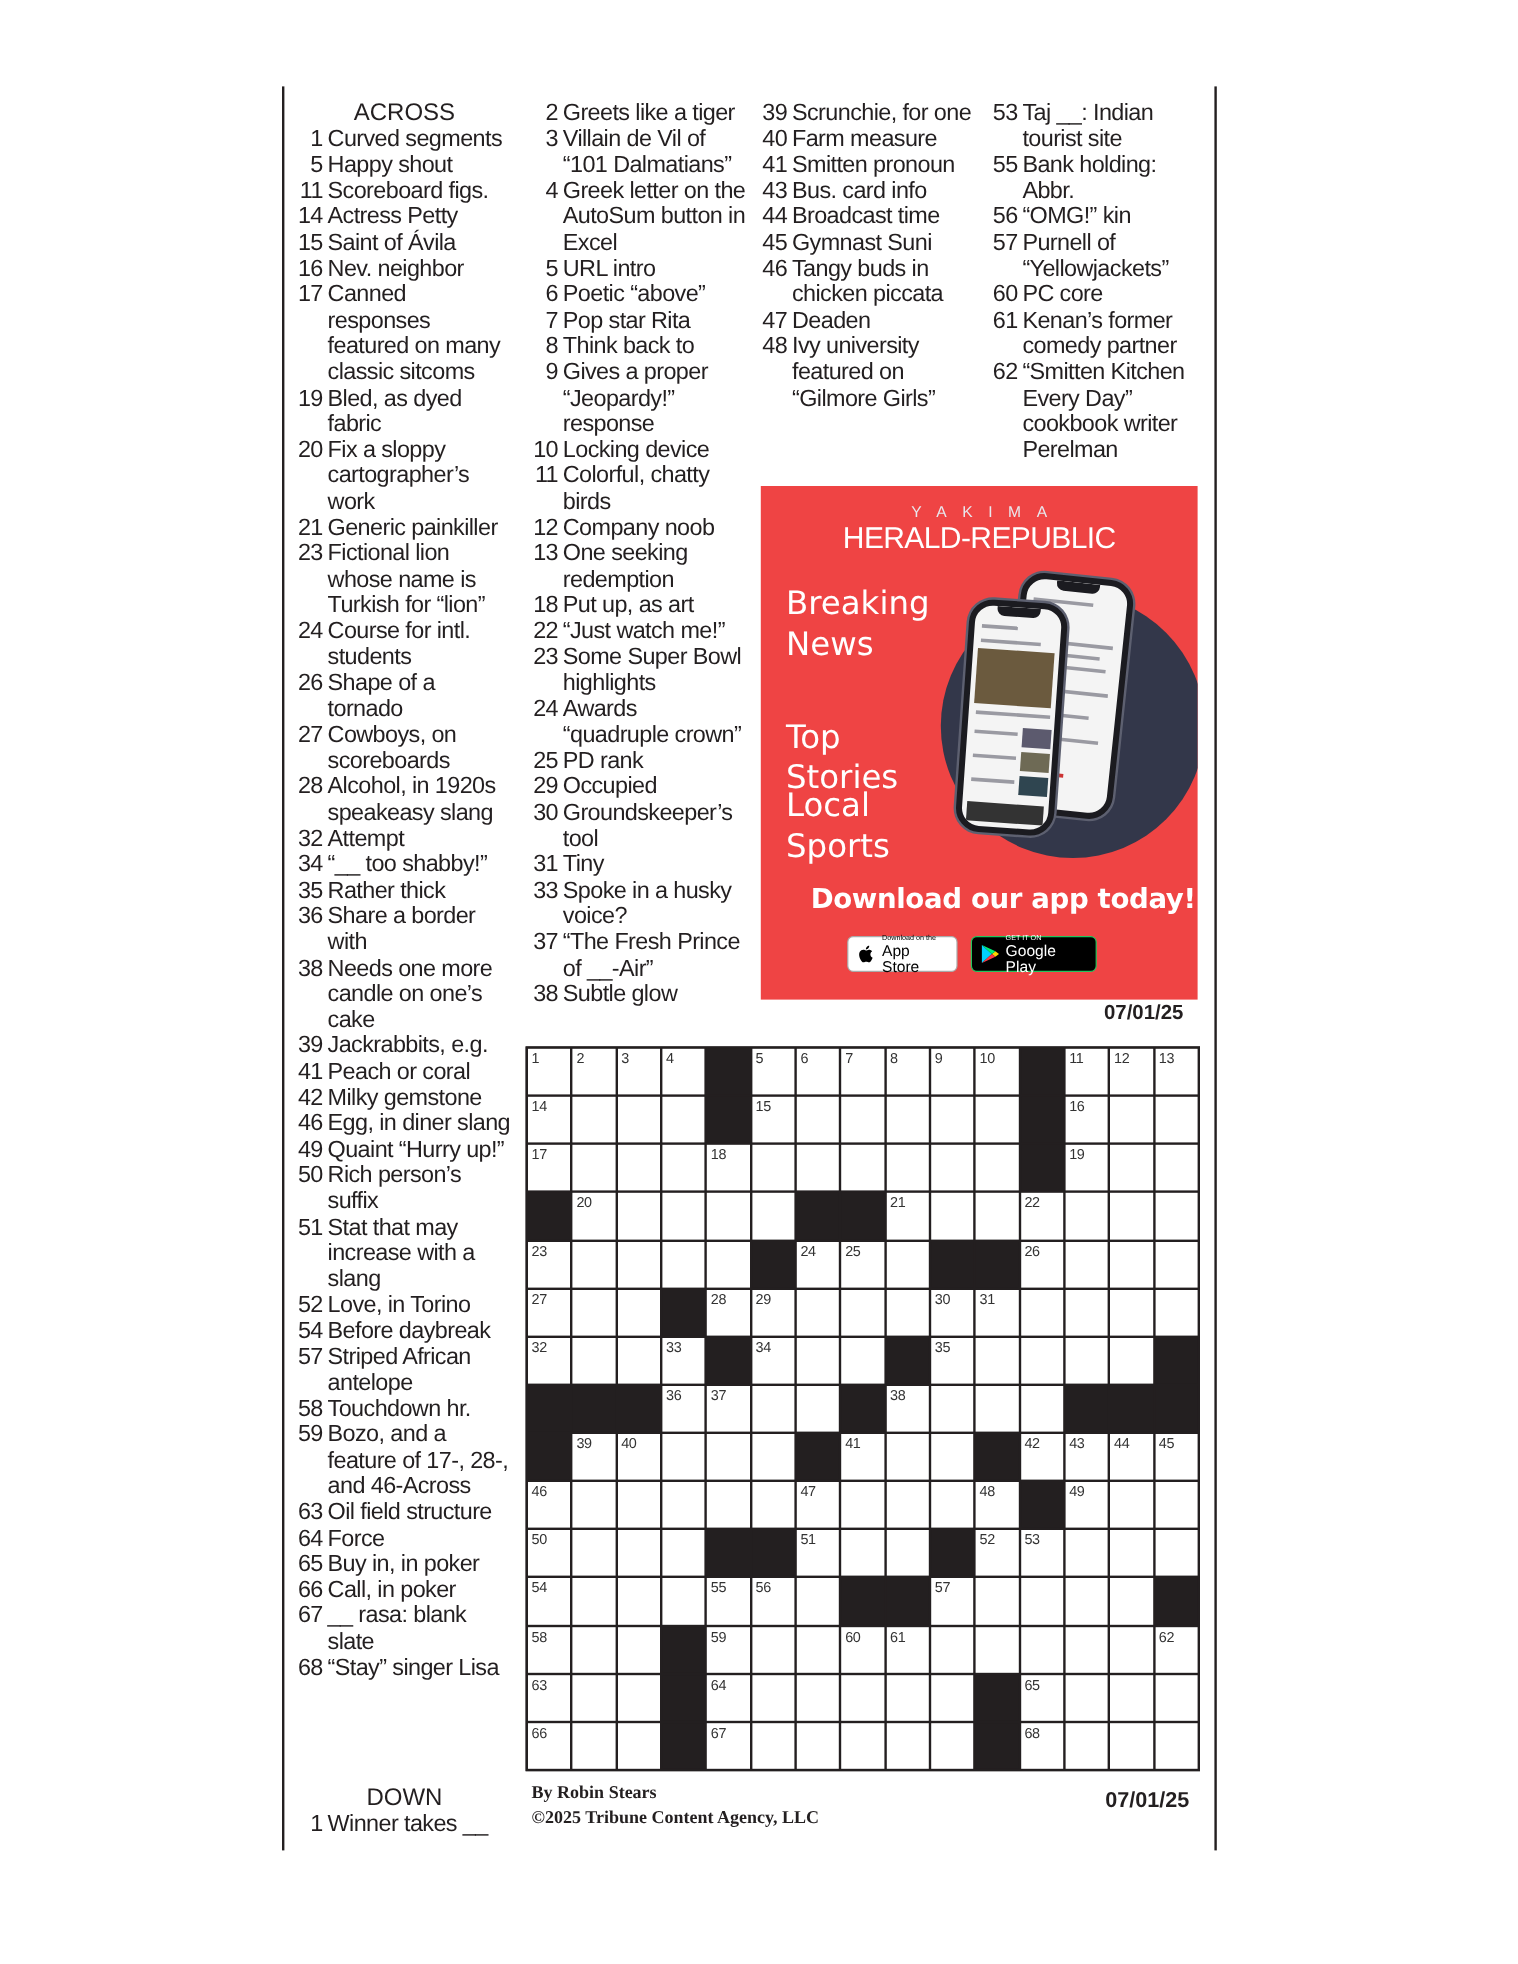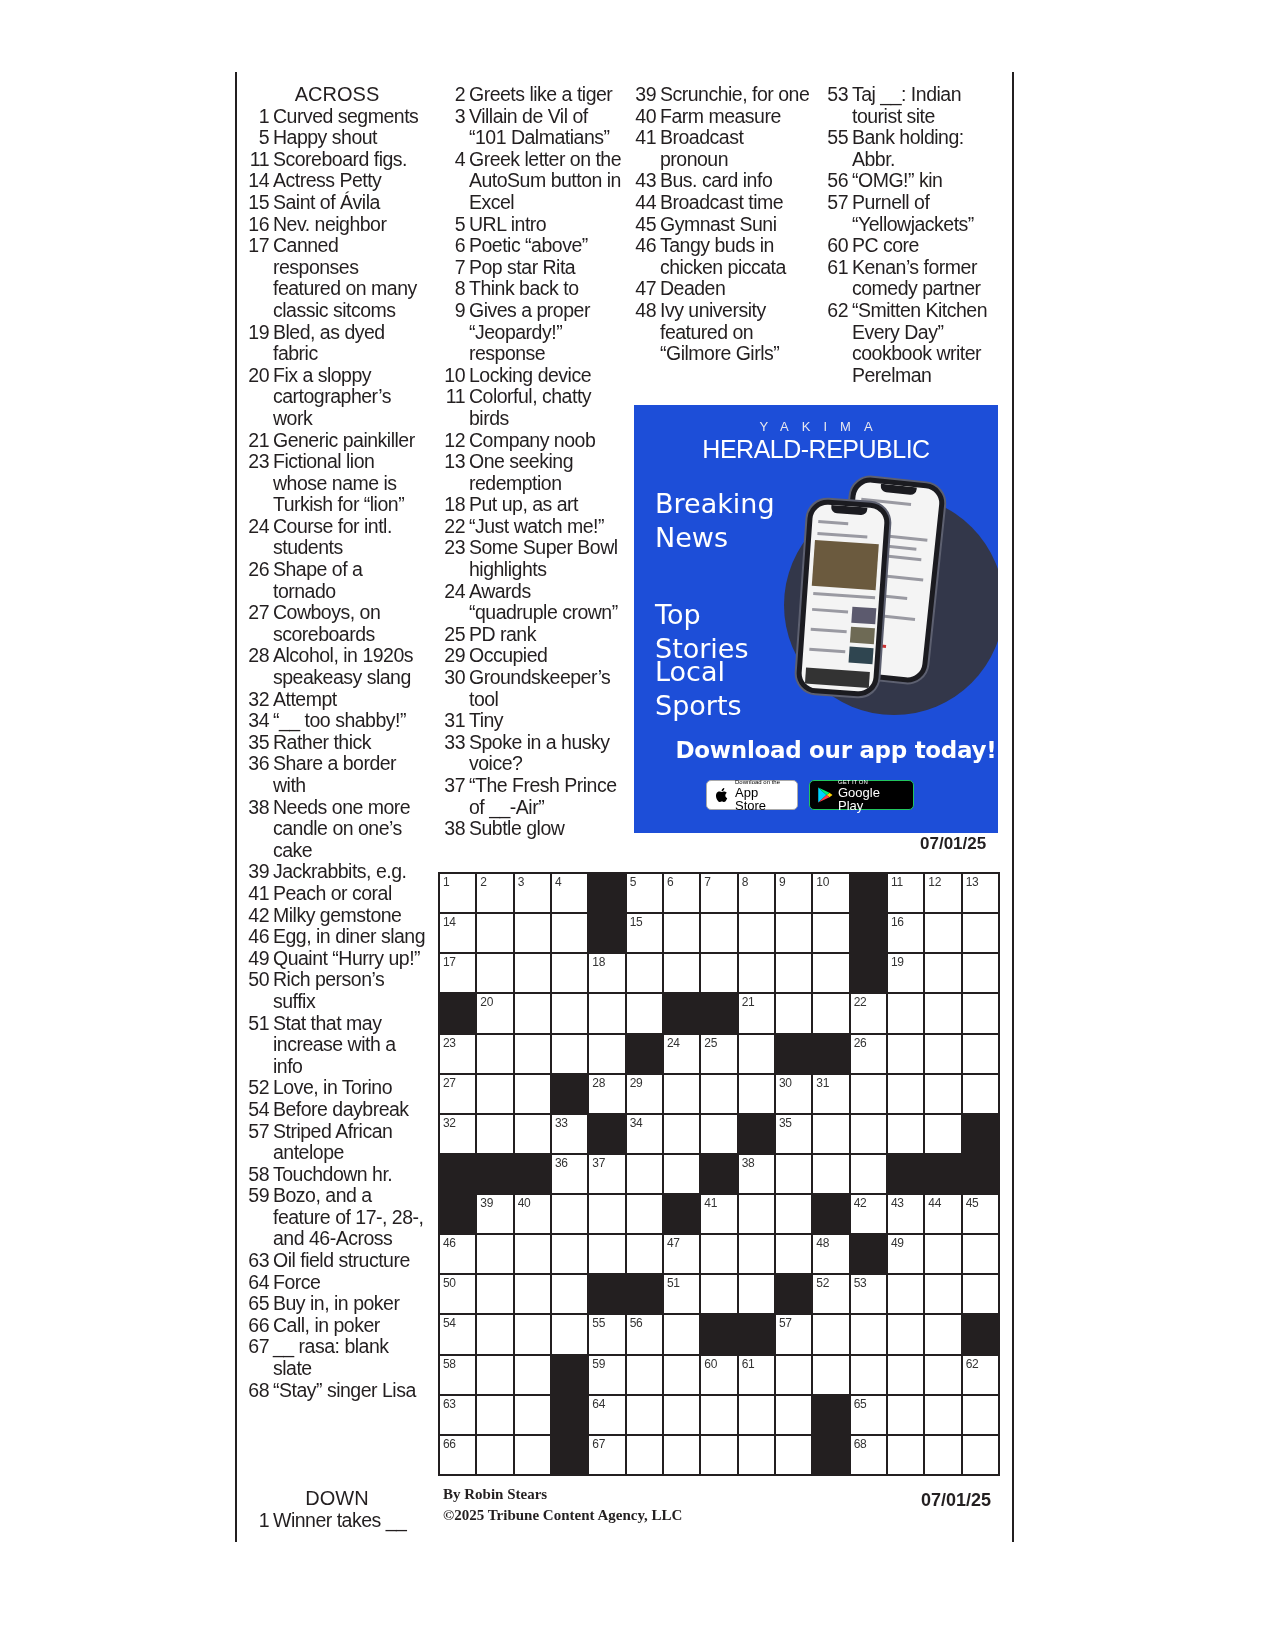--- a/index.html
+++ b/index.html
@@ -12,21 +12,21 @@
   .col.c2 { left: 443px; top: 84px; width: 180px; }
   .col.c3 { left: 634px; top: 84px; width: 180px; }
   .col.c4 { left: 826px; top: 84px; width: 180px; }
   .heading { font-weight: normal; font-size: 20px; text-align: center; width: 180px; letter-spacing: 0; }
   .clue { display: flex; }
   .clue .num { width: 26px; text-align: right; padding-right: 4px; flex: none; }
   .clue .txt { flex: 1; }
   .down-heading { position: absolute; left: 247px; top: 1487px; width: 180px; }
   .down-first { position: absolute; left: 247px; top: 1510px; width: 180px; font-size: 19.5px; line-height: 21.6px; letter-spacing: -0.5px; }
 
-  .ad { position: absolute; left: 634px; top: 405px; width: 364px; height: 428px; background: #1d4ed8; color: #fff; overflow: hidden; }
+  .ad { position: absolute; left: 634px; top: 405px; width: 364px; height: 428px; background: #ef4444; color: #fff; overflow: hidden; }
   .ad .glow { position: absolute; left: 150px; top: 90px; width: 220px; height: 220px; border-radius: 50%; background: #33374a; }
   .ad .yakima { position: absolute; top: 14px; width: 100%; text-align: center; font-size: 13px; letter-spacing: 13px; padding-left: 13px; color: #e8e8ee; }
   .ad .brand { position: absolute; top: 30px; width: 100%; text-align: center; font-size: 25px; letter-spacing: -0.5px; color: #fff; }
   .ad .tag { position: absolute; left: 21px; font-family: "DejaVu Sans", sans-serif; font-size: 27px; line-height: 34px; color: #fff; }
   .ad .t1 { top: 82px; } .ad .t2 { top: 168px; margin-top: 25px; } .ad .t3 { top: 250px; }
   .ad .cta { position: absolute; left: 0; top: 332px; width: 100%; text-align: center; font-family: "DejaVu Sans", sans-serif; font-weight: bold; font-size: 23px; color: #fff; letter-spacing: -0.3px; margin-left: 20px; }
   .phone { position: absolute; border: 5px solid #1b1b20; border-radius: 20px; background: #f4f4f4; overflow: hidden; box-shadow: 0 0 0 2px #5d6070; }
   .phone.back { left: 208px; top: 75px; width: 94px; height: 200px; transform: rotate(6deg); }
   .phone.front { left: 168px; top: 96px; width: 82px; height: 194px; transform: rotate(4deg); }
   .phone .notch { position: absolute; top: 0; left: 50%; transform: translateX(-50%); width: 36px; height: 8px; background: #1b1b20; border-radius: 0 0 6px 6px; }
@@ -156,21 +156,21 @@
       <div class="clue">
         <span class="num">49</span>
         <span class="txt">Quaint “Hurry up!”</span>
       </div>
       <div class="clue">
         <span class="num">50</span>
         <span class="txt">Rich person’s suffix</span>
       </div>
       <div class="clue">
         <span class="num">51</span>
-        <span class="txt">Stat that may increase with a info</span>
+        <span class="txt">Stat that may increase with a slang</span>
       </div>
       <div class="clue">
         <span class="num">52</span>
         <span class="txt">Love, in Torino</span>
       </div>
       <div class="clue">
         <span class="num">54</span>
         <span class="txt">Before daybreak</span>
       </div>
       <div class="clue">
@@ -318,21 +318,21 @@
       <div class="clue">
         <span class="num">39</span>
         <span class="txt">Scrunchie, for one</span>
       </div>
       <div class="clue">
         <span class="num">40</span>
         <span class="txt">Farm measure</span>
       </div>
       <div class="clue">
         <span class="num">41</span>
-        <span class="txt">Broadcast pronoun</span>
+        <span class="txt">Smitten pronoun</span>
       </div>
       <div class="clue">
         <span class="num">43</span>
         <span class="txt">Bus. card info</span>
       </div>
       <div class="clue">
         <span class="num">44</span>
         <span class="txt">Broadcast time</span>
       </div>
       <div class="clue">

